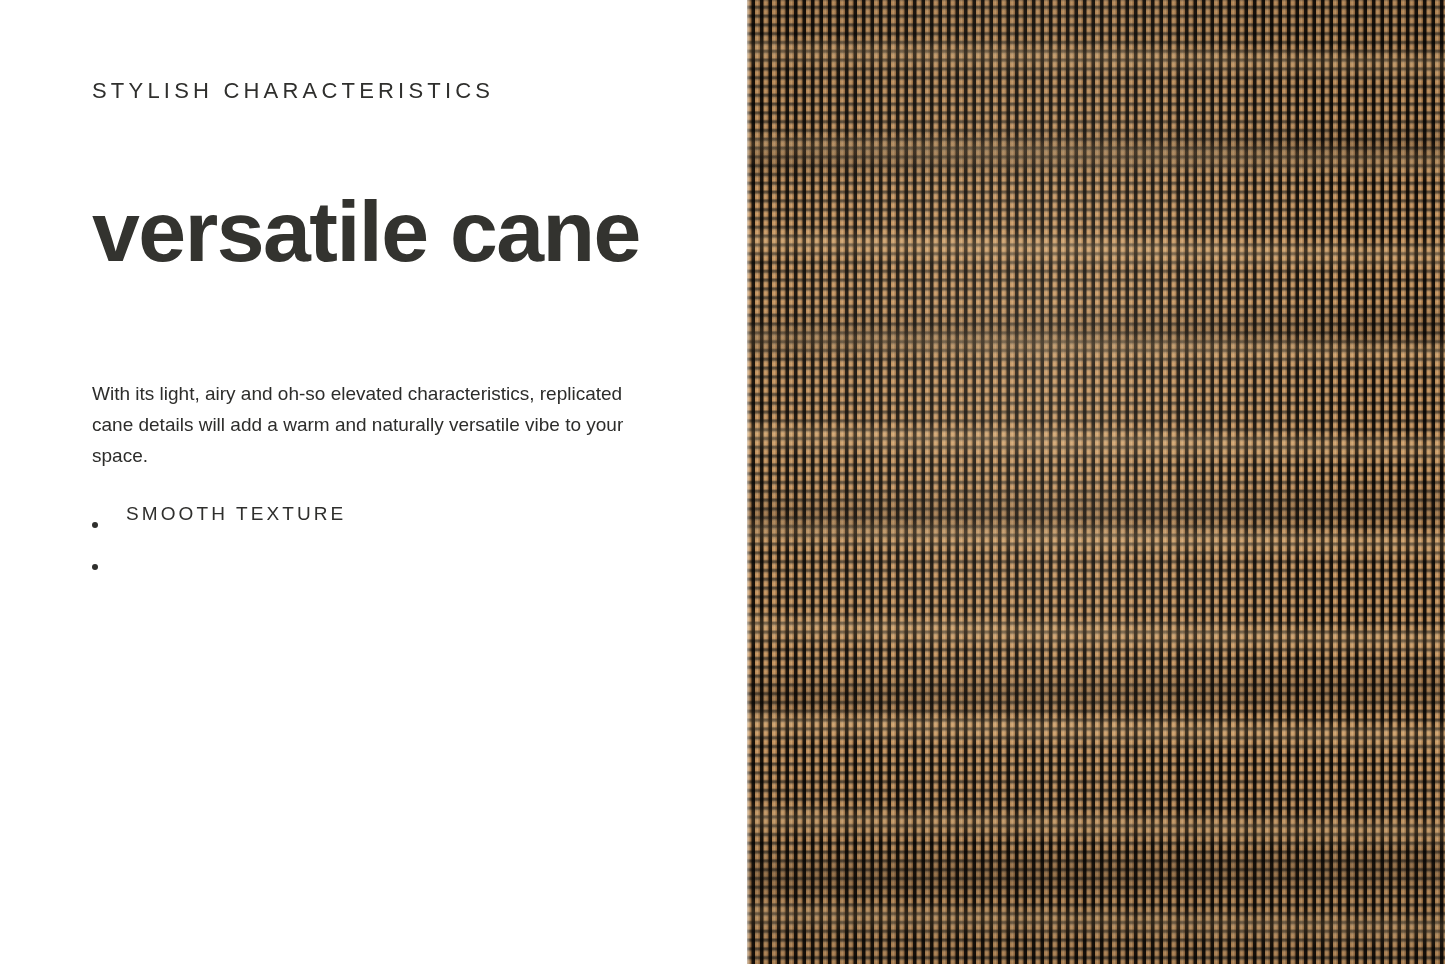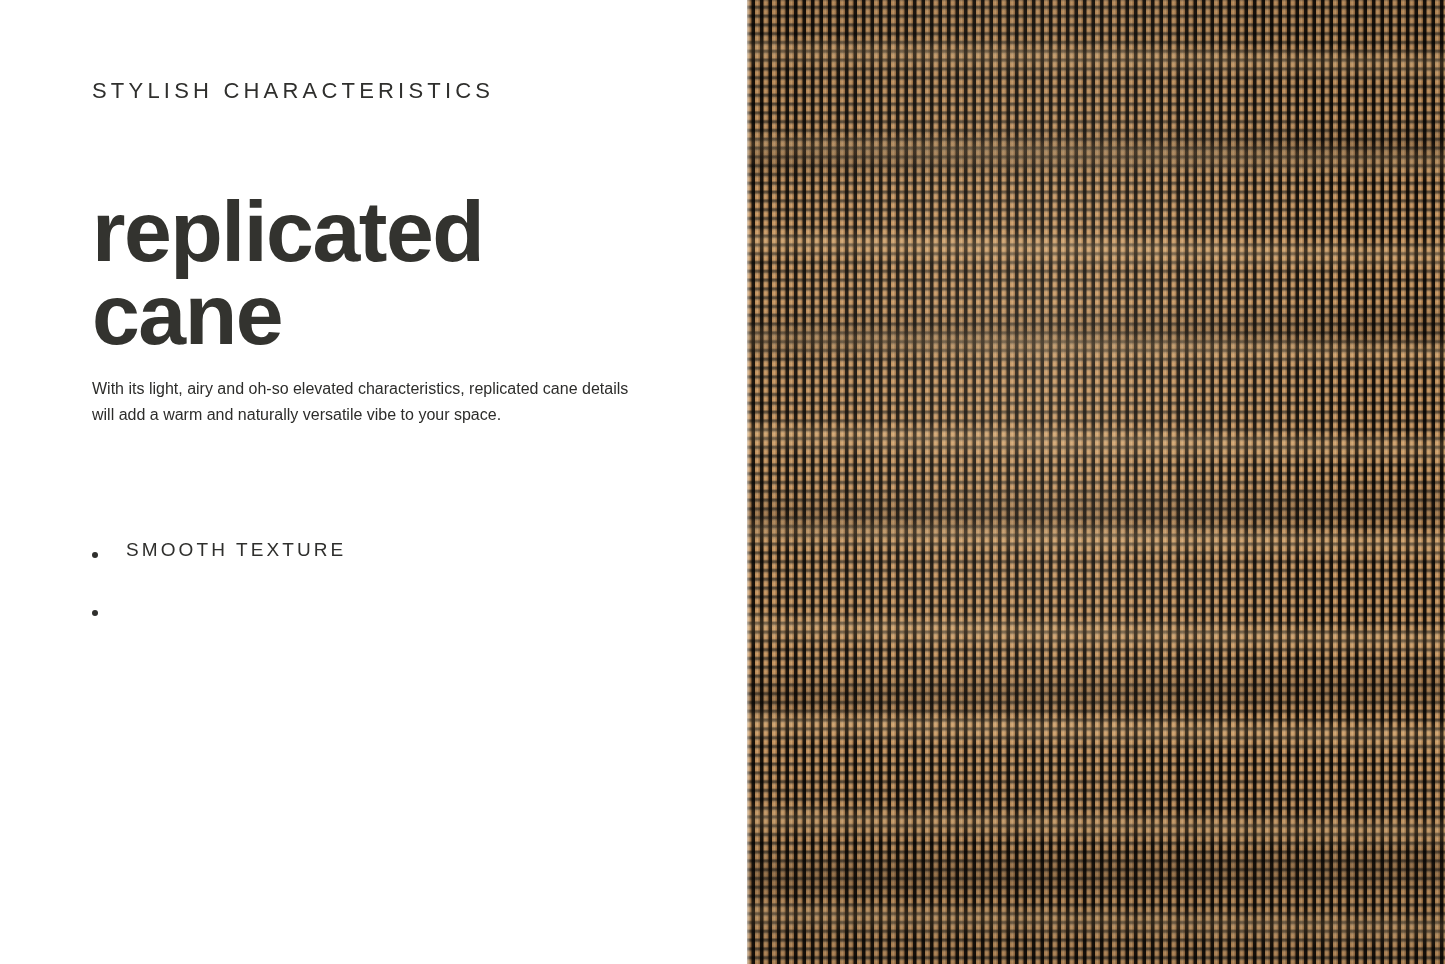--- a/index.html
+++ b/index.html
@@ -52,40 +52,39 @@
     font-weight: 700;
     color: #33332f;
     letter-spacing: -1.5px;
   }
 
   .body-copy {
     position: absolute;
     left: 92px;
     top: 360px;
     width: 560px;
-    font-size: 16px;
+    font-size: 19px;
     line-height: 1.62;
     color: #2d2d2b;
     font-weight: 400;
   }
 
   .feature-list {
     position: absolute;
     left: 92px;
     top: 500px;
     width: 580px;
     margin: 0;
     padding: 0;
     list-style: none;
   }
   .feature-item {
     display: flex;
-    align-items: center;
+    align-items: flex-end;
     margin-bottom: 26px;
-    margin-top: 36px;
   }
   .bullet-dot {
     flex: 0 0 auto;
     width: 6px;
     height: 6px;
     border-radius: 50%;
     background: #2f2f2d;
     margin-top: 10px;
     margin-right: 28px;
   }
@@ -191,21 +190,21 @@
 </style>
 </head>
 <body>
 
 <div class="page">
 
   <section class="left-panel">
 
     <div class="eyebrow">STYLISH CHARACTERISTICS</div>
 
-    <h1 class="headline">replicated cane</h1>
+    <h1 class="headline">versatile cane</h1>
 
     <p class="body-copy">With its light, airy and oh-so elevated characteristics, replicated cane details will add a warm and naturally versatile vibe to your space.</p>
 
     <ul class="feature-list">
       <li class="feature-item">
         <span class="bullet-dot"></span>
         <span class="feature-label">SMOOTH TEXTURE</span>
       </li>
       <li class="feature-item">
         <span class="bullet-dot"></span>

